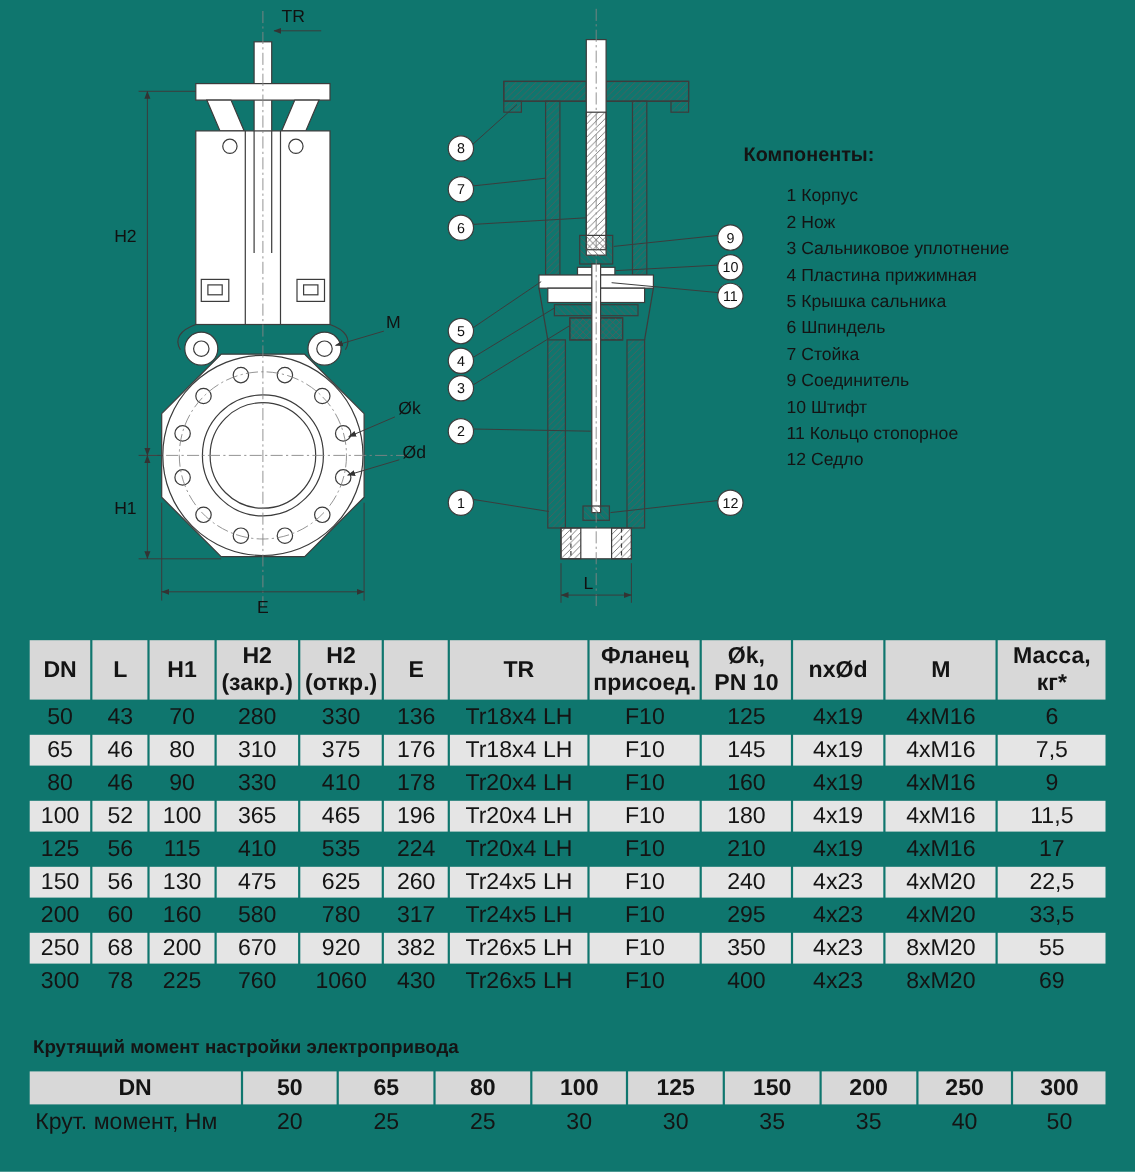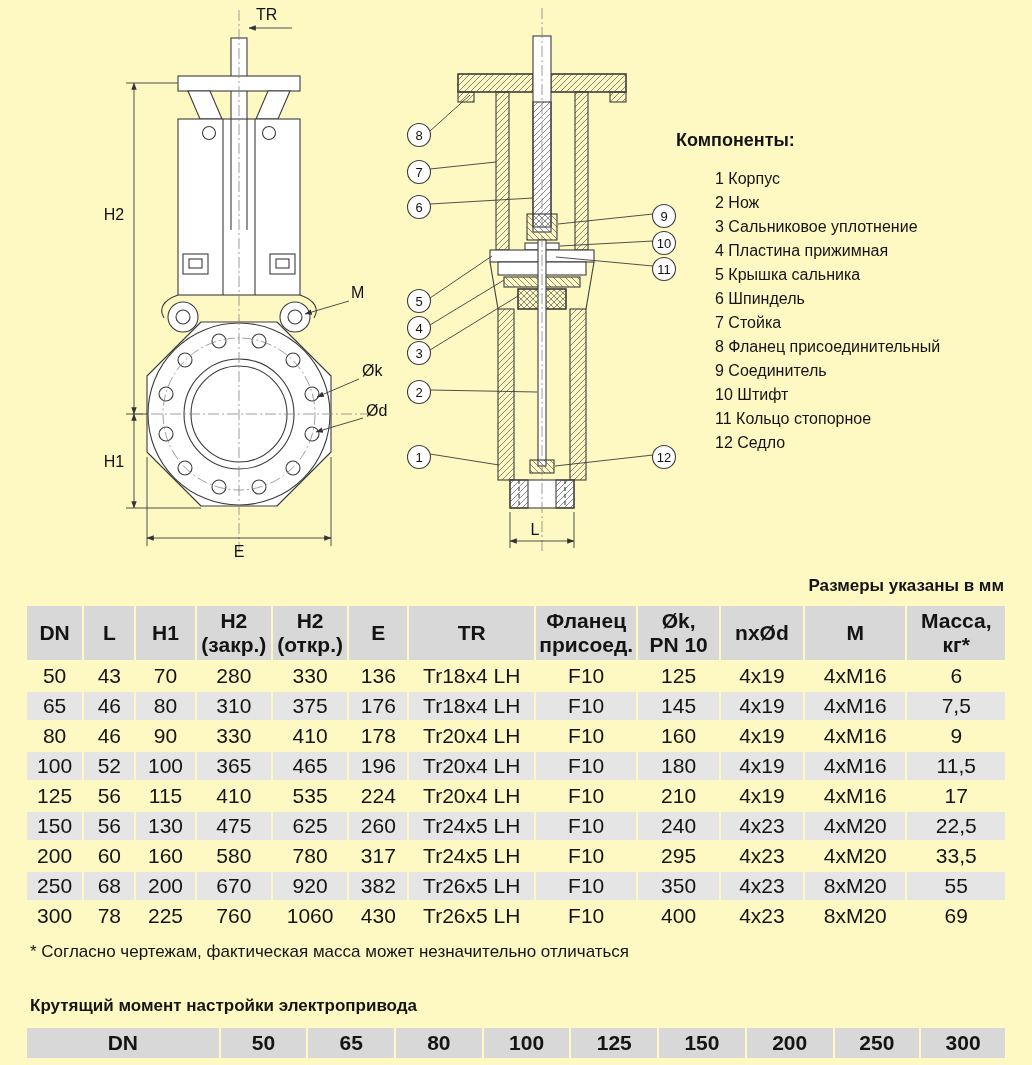--- a/index.html
+++ b/index.html
@@ -1,17 +1,17 @@
 <!DOCTYPE html>
 <html><head>
 <meta charset="utf-8">
 <style>
   * { box-sizing: border-box; }
   body { margin:0; background:#ffffff; font-family:"Liberation Sans", sans-serif; color:#141414; }
-  .page { width:1032px; height:1065px; position:relative; background:#fef9c3; overflow:hidden; }
+  .page { width:1032px; height:1065px; position:relative; background:#0f766e; overflow:hidden; }
 
   .drawing-area { position:relative; height:572px; }
   .front-view { position:absolute; left:52px; top:2px; }
   .section-view { position:absolute; left:392px; top:2px; }
 
   .components { position:absolute; left:676px; top:118px; width:348px; }
   .components-title { font-size:18px; font-weight:bold; margin-bottom:16px;margin-top:12px; }
   .component-item { font-size:16px; line-height:24px;margin-left:39px; }
 
   .dims-note { text-align:right; padding-right:28px; font-weight:bold; font-size:17px; margin-top:4px; }
@@ -266,30 +266,28 @@
     <div class="components">
       <div class="components-title">Компоненты:</div>
       <div class="components-list">
           <div class="component-item">1 Корпус</div>
           <div class="component-item">2 Нож</div>
           <div class="component-item">3 Сальниковое уплотнение</div>
           <div class="component-item">4 Пластина прижимная</div>
           <div class="component-item">5 Крышка сальника</div>
           <div class="component-item">6 Шпиндель</div>
           <div class="component-item">7 Стойка</div>
-          <div class="component-item">8 Фланец присоединительный</div>
           <div class="component-item">9 Соединитель</div>
           <div class="component-item">10 Штифт</div>
           <div class="component-item">11 Кольцо стопорное</div>
           <div class="component-item">12 Седло</div>
         </div>
     </div>
   </div>
 
-  <div class="dims-note">Размеры указаны в мм</div>
 
   <table class="main-table">
       <colgroup>
         <col style="width: 55px;">
         <col style="width: 50px;">
         <col style="width: 58px;">
         <col style="width: 74px;">
         <col style="width: 74px;">
         <col style="width: 58px;">
         <col style="width: 124px;">
@@ -443,21 +441,20 @@
           <td>Tr26x5 LH</td>
           <td>F10</td>
           <td>400</td>
           <td>4x23</td>
           <td>8xM20</td>
           <td>69</td>
         </tr>
       </tbody>
     </table>
 
-  <div class="footnote">* Согласно чертежам, фактическая масса может незначительно отличаться</div>
 
   <div class="torque-title">Крутящий момент настройки электропривода</div>
 
   <table class="torque-table">
       <colgroup>
         <col style="width: 190px;">
         <col style="width: 85px;">
         <col style="width: 85px;">
         <col style="width: 85px;">
         <col style="width: 85px;">

